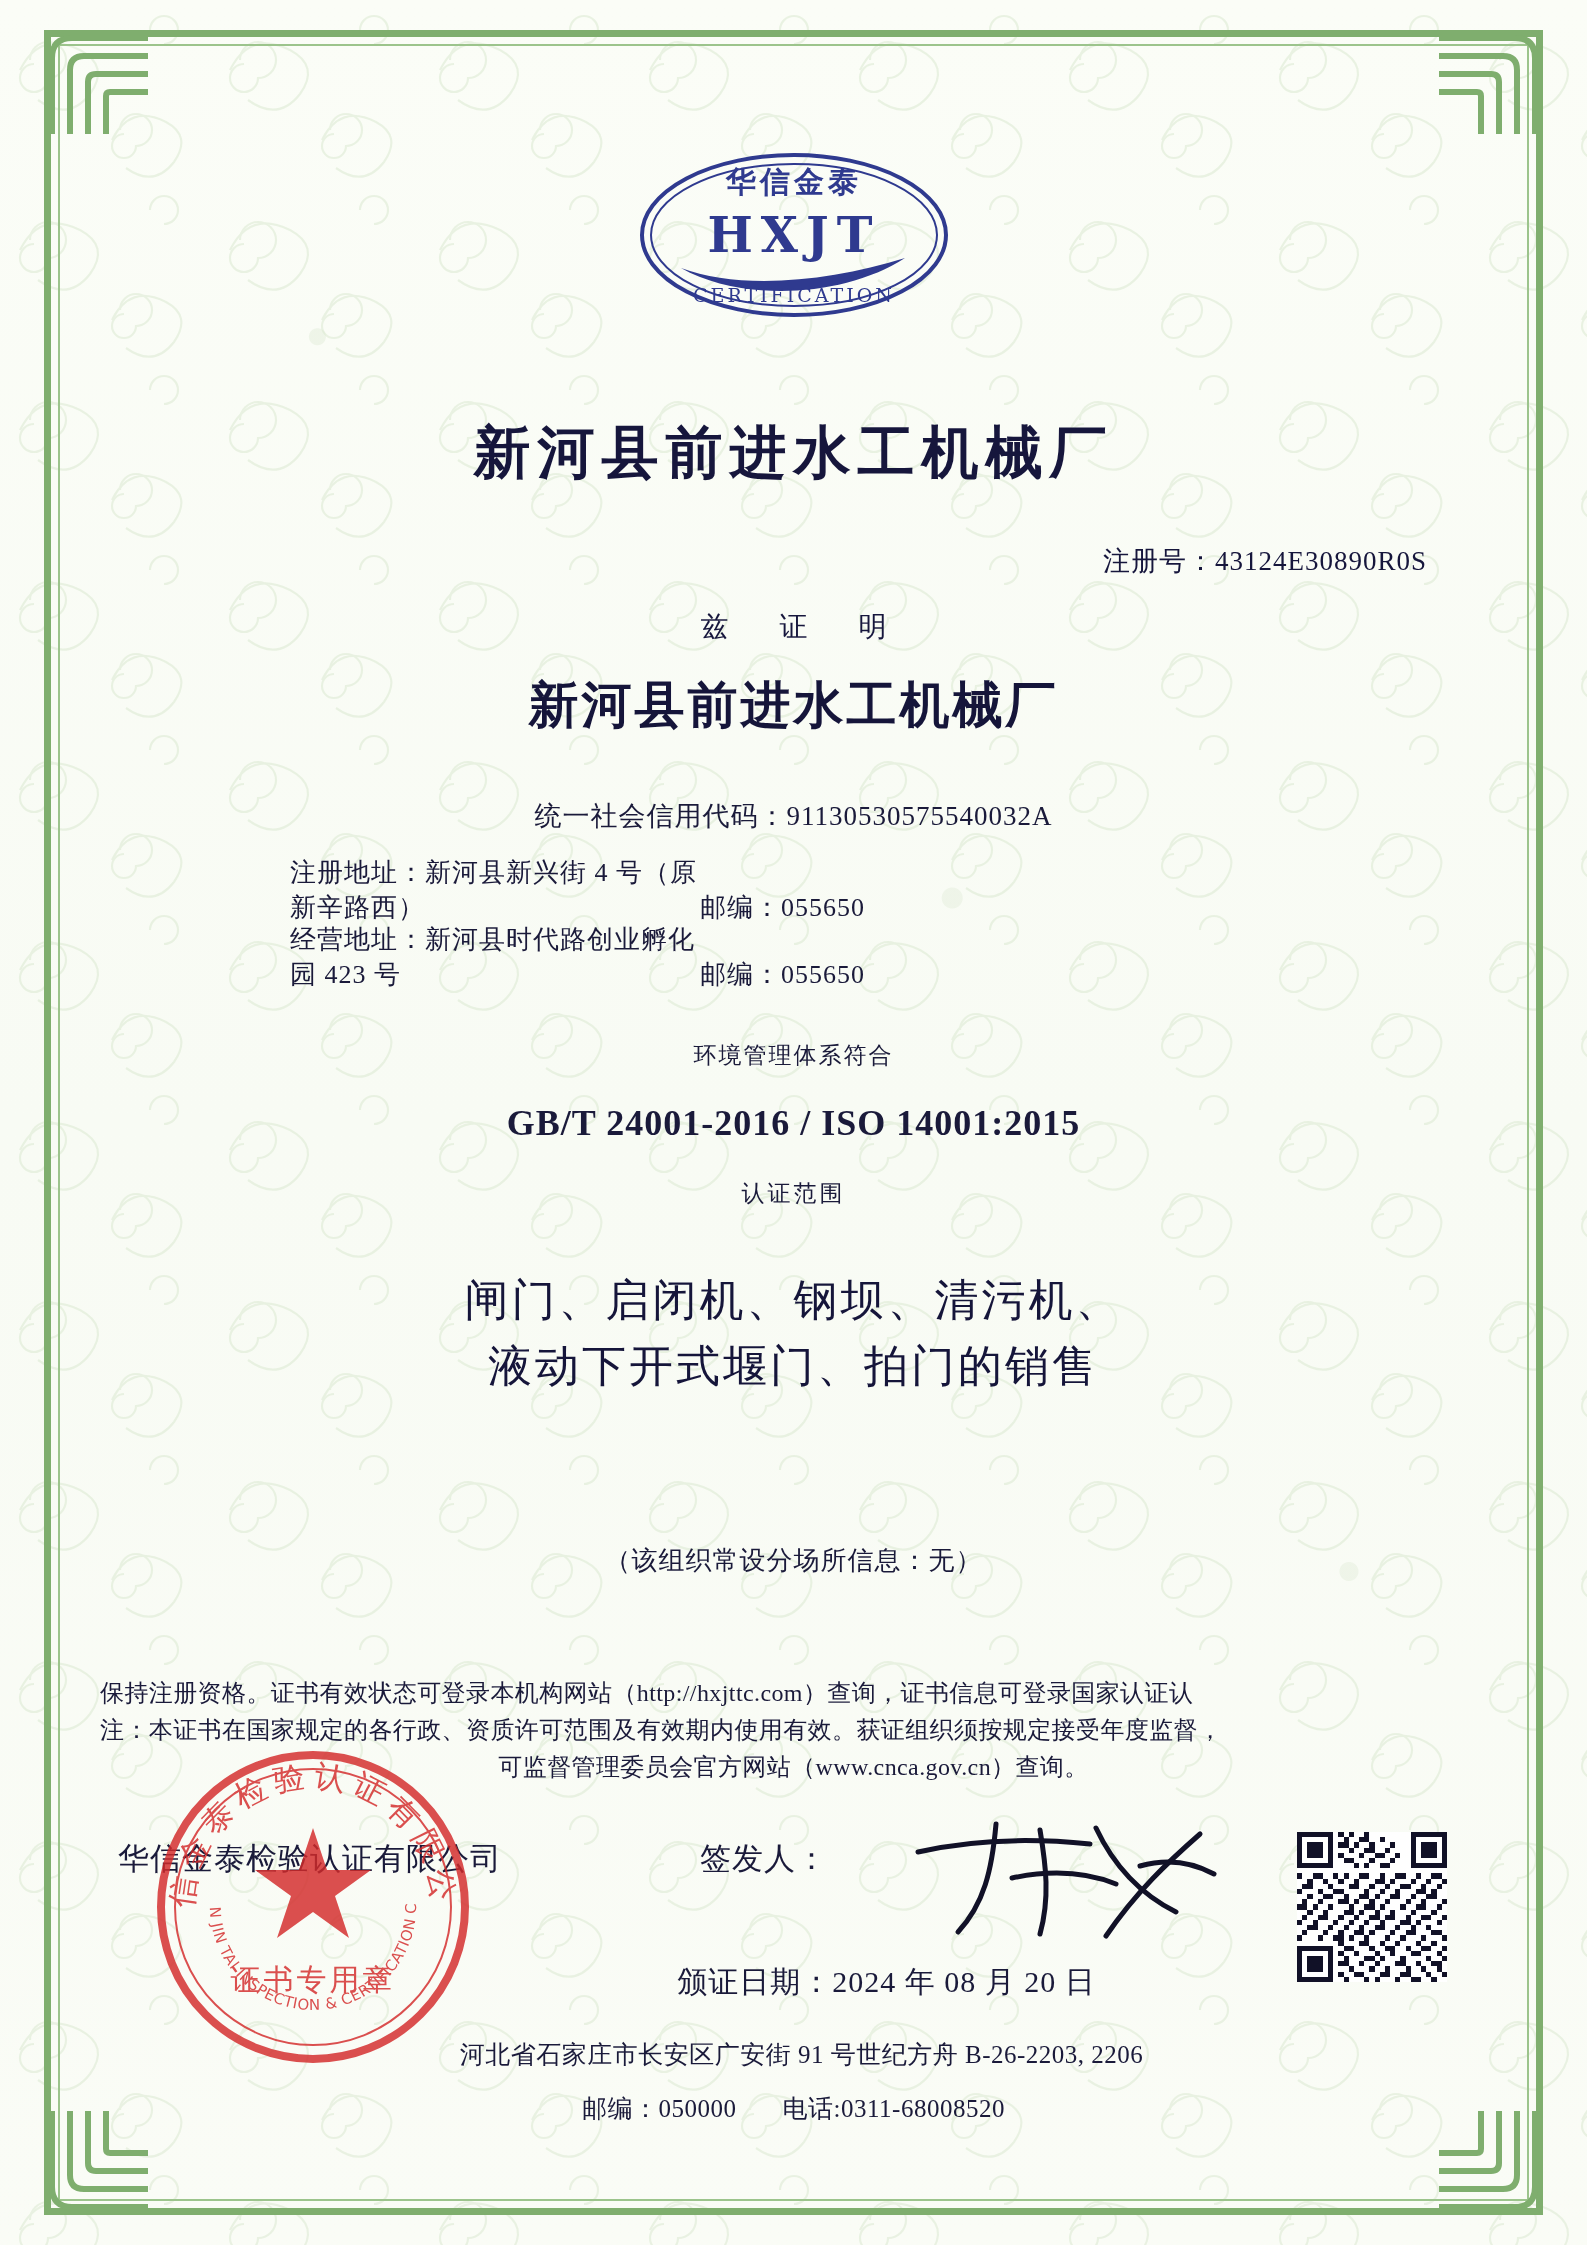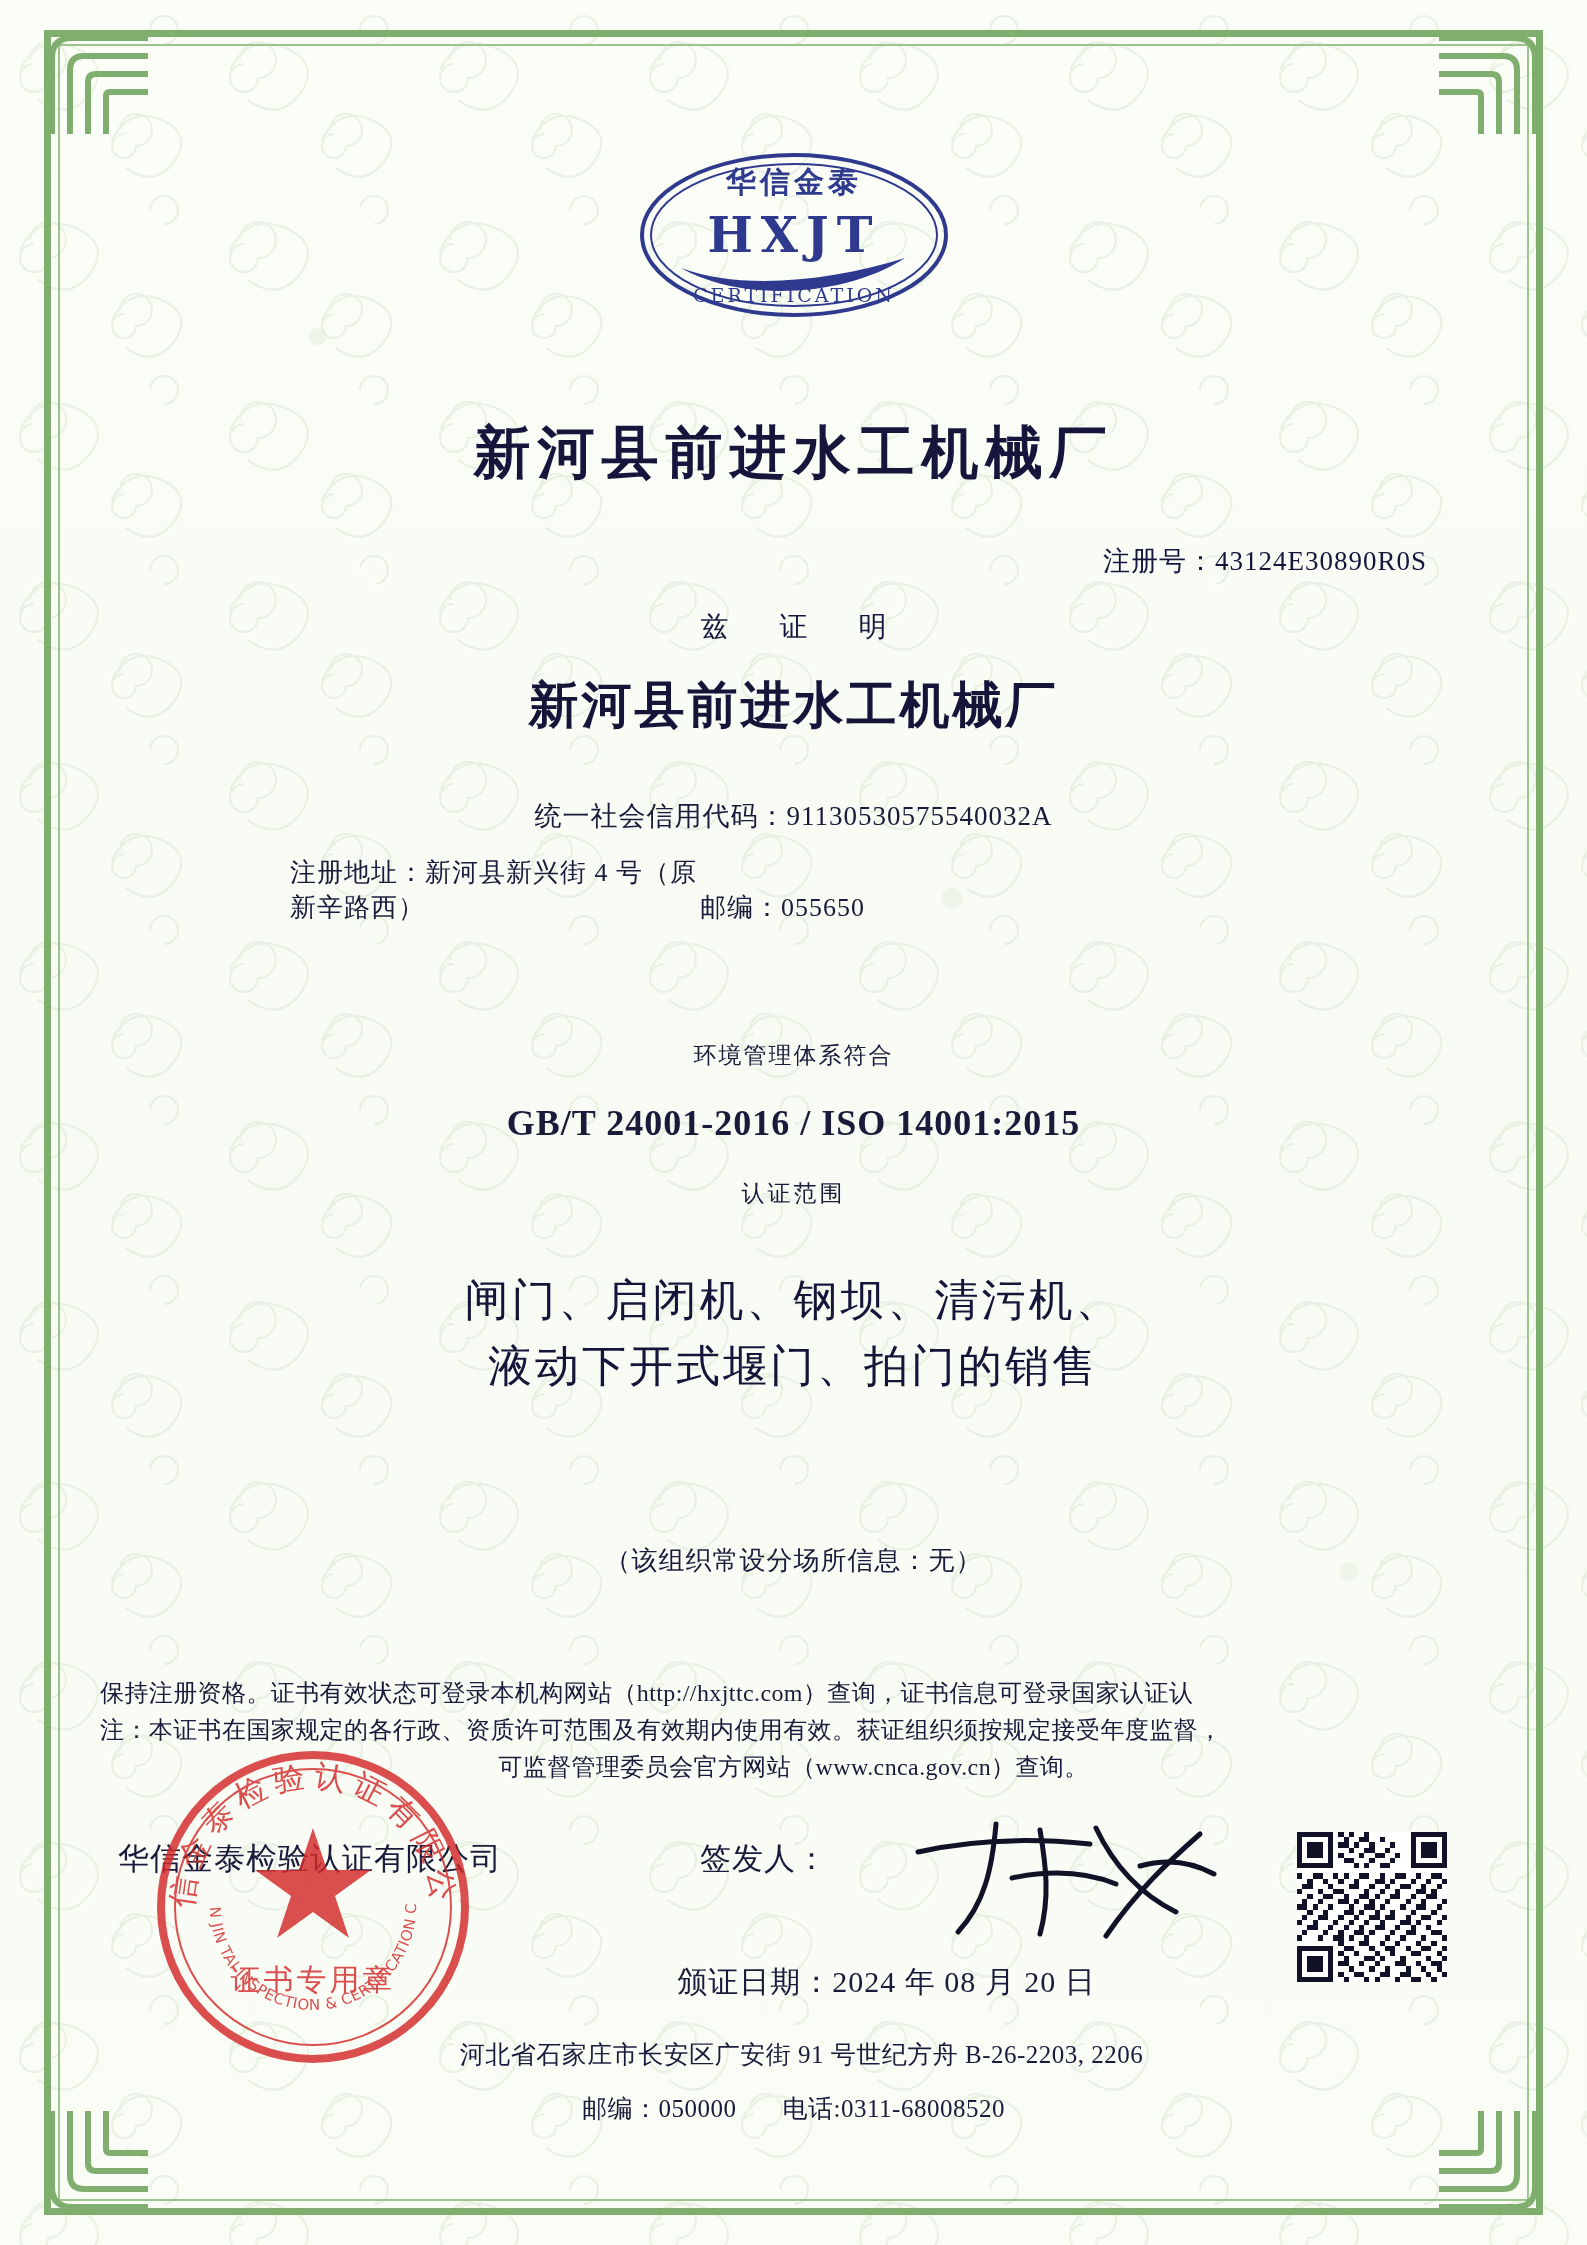--- a/index.html
+++ b/index.html
@@ -379,20 +379,27 @@
   </div>
 
   <div class="addr-row addr-1">
     <span class="addr-label-val">
       <span>注册地址：</span><span>新河县新兴街 4 号（原新辛路西）</span>
     </span><span class="zip">
       <span>邮编：</span><span>055650</span>
     </span>
   </div>
 
+  <div class="addr-row addr-2">
+    <span class="addr-label-val">
+      <span>经营地址：</span><span>新河县时代路创业孵化园 423 号</span>
+    </span><span class="zip">
+      <span>邮编：</span><span>055650</span>
+    </span>
+  </div>
 
   <div class="conform">环境管理体系符合</div>
 
   <div class="standard">GB/T 24001-2016 / ISO 14001:2015</div>
 
   <div class="scope-label">认证范围</div>
 
   <div class="scope-body">
     <div>闸门、启闭机、钢坝、清污机、</div>
     <div>液动下开式堰门、拍门的销售</div>

